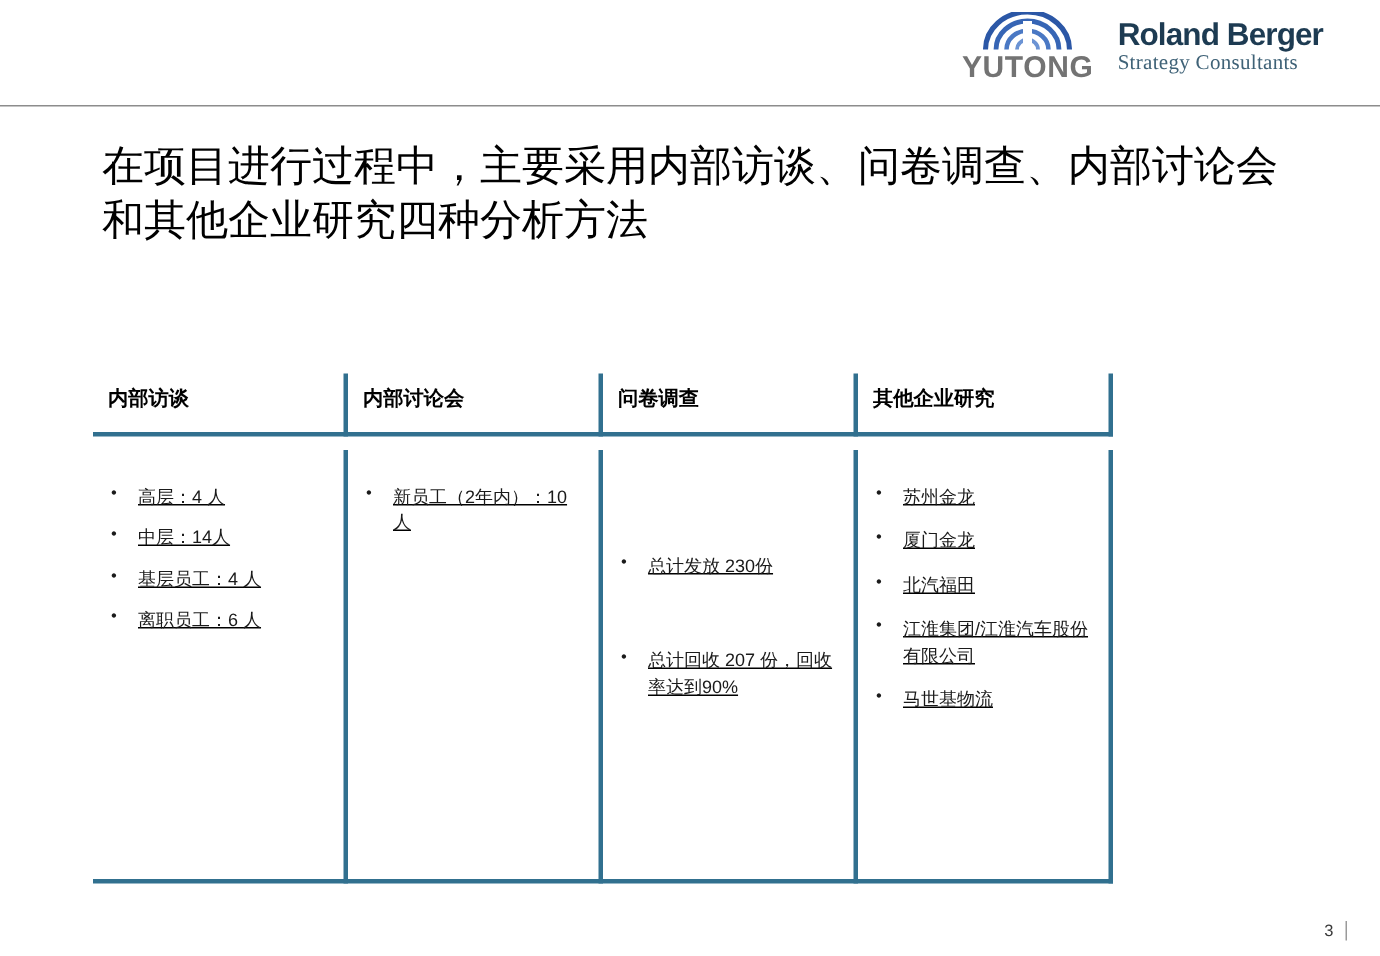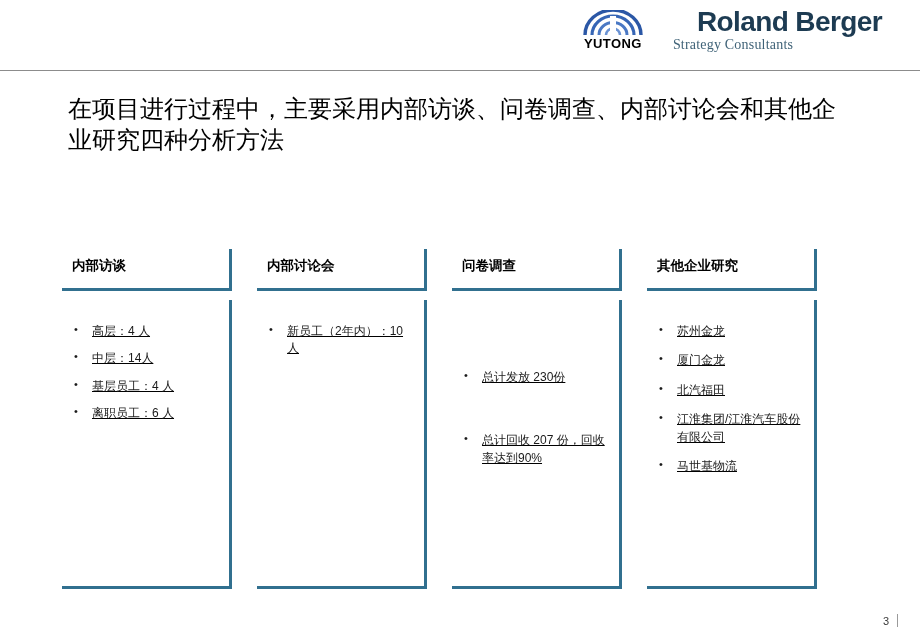--- a/index.html
+++ b/index.html
@@ -37,41 +37,40 @@
     flex-direction: column;
     align-items: center;
   }
   .yutong-arcs {
     width: 62px;
     height: 26px;
     display: block;
   }
   .yutong-word {
     font-family: "Liberation Sans", sans-serif;
-    font-size: 13px;
+    font-size: 20px;
     font-weight: bold;
     letter-spacing: 0.4px;
-    color: #000000;
+    color: #737373;
     line-height: 1;
     margin-top: 1px;
   }
   .rb-logo {
     display: flex;
     flex-direction: column;
     justify-content: center;
     line-height: 1;
   }
   .rb-name {
     font-family: "Liberation Sans", sans-serif;
-    font-size: 28px;
+    font-size: 21px;
     font-weight: bold;
     color: #1d3b52;
     letter-spacing: -0.6px;
     white-space: nowrap;
-    margin-left: 24px;
   }
   .rb-tag {
     font-family: "Liberation Serif", serif;
     font-size: 14px;
     font-weight: normal;
     color: #3f6277;
     letter-spacing: 0.2px;
     margin-top: 2px;
     white-space: nowrap;
   }
@@ -84,36 +83,35 @@
     background: #8c8c8c;
   }
 
   
   .slide-title {
     position: absolute;
     left: 68px;
     top: 94px;
     width: 790px;
     font-family: "Liberation Serif", "DejaVu Serif", serif;
-    font-size: 24px;
+    font-size: 28px;
     font-weight: normal;
     color: #000000;
     line-height: 1.3;
     letter-spacing: 0px;
   }
 
   
   .columns {
     position: absolute;
     left: 62px;
     top: 249px;
     width: 755px;
     height: 340px;
     display: flex;
-    justify-content: space-between;
   }
   .column {
     width: 170px;
     display: flex;
     flex-direction: column;
   }
   .col-header {
     height: 42px;
     box-sizing: border-box;
     border-right: 3px solid #31708f;

